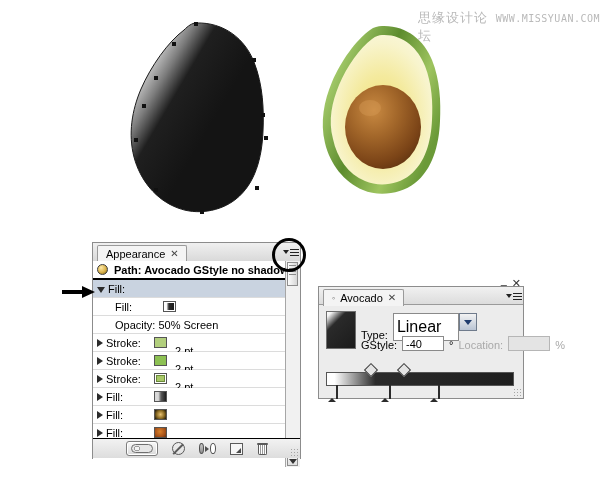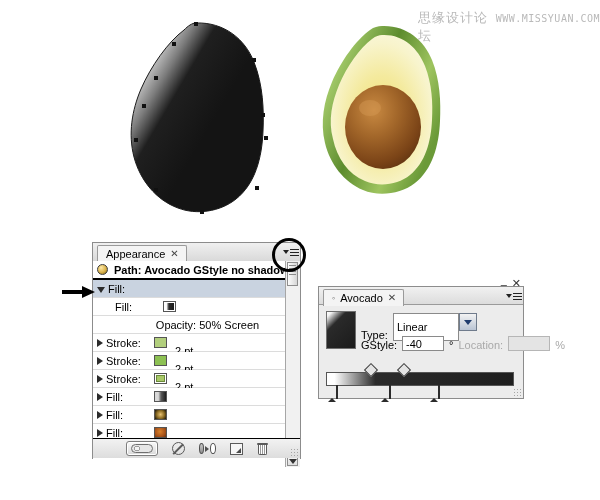--- a/index.html
+++ b/index.html
@@ -149,21 +149,21 @@
   .swatch {
     width: 13px; height: 11px;
     border: 1px solid #555;
     box-sizing: border-box;
     margin: 0 8px 0 6px;
     flex: 0 0 auto;
   }
   .swatch.framed { box-shadow: inset 0 0 0 1px #fff, inset 0 0 0 2px #6b8a3a; }
   .row-val { font-size: 11px; margin-top: 16px; }
 
-  .opacity-row { padding-left: 22px; justify-content: center; }
+  .opacity-row { padding-left: 22px; }
 
   
   #app-scroll {
     position: absolute; right: 0; top: 18px;
     width: 14px; height: 206px;
     background: #f1f1f1;
     border-left: 1px solid #a6a6a6;
   }
   #app-scroll .thumb {
     position: absolute; left: 1px; top: 1px;
@@ -273,21 +273,21 @@
   .grad-field-row {
     position: absolute; display: flex; align-items: flex-end; gap: 5px;
     font-size: 11px;
   }
   #grad-type-row { left: 42px; top: 9px; }
   #grad-angle-row { left: 42px; top: 32px; }
 
   .grad-select {
     width: 66px; height: 28px;
     border: 1px solid #8a8a8a; box-sizing: border-box;
-    background: #fff; font-size: 11px;
+    background: #fff; font-size: 16px;
     display: flex; align-items: center; padding-left: 3px;
     position: relative;
   }
   .grad-select-arrow {
     position: absolute; right: -19px; top: -1px;
     width: 18px; height: 18px;
     background: linear-gradient(#f3f3f3,#b9c4d4);
     border: 1px solid #6f7b8c; box-sizing: border-box;
     display: flex; align-items: center; justify-content: center;
   }

